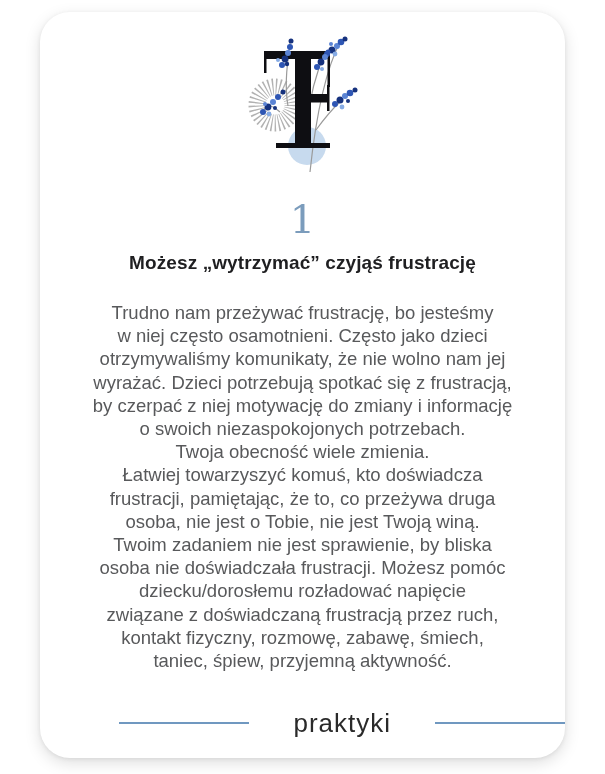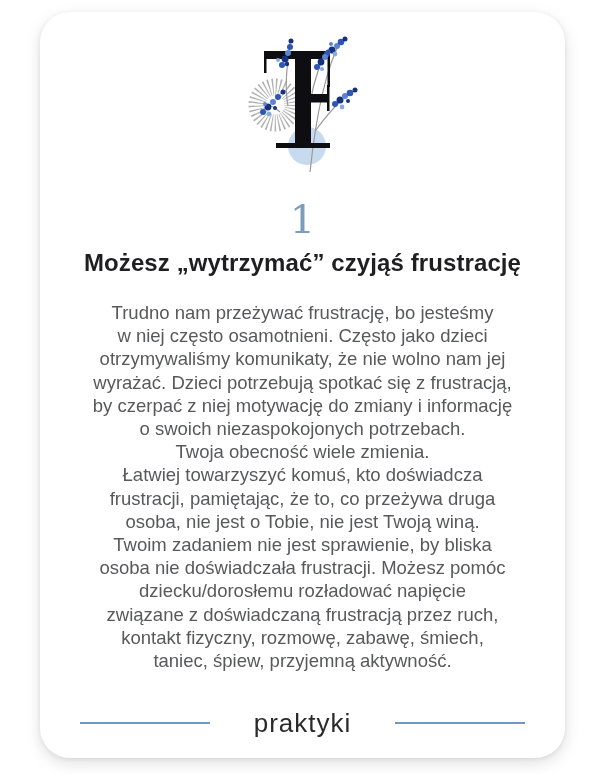--- a/index.html
+++ b/index.html
@@ -38,21 +38,21 @@
   }
   .card-number {
     margin-top: 20px;
     font-family: "DejaVu Serif", serif;
     font-size: 40px;
     line-height: 40px;
     color: #7b9cbc;
   }
   .card-title {
     margin-top: 13px;
-    font-size: 24px;
+    font-size: 19px;
     line-height: 21px;
     font-weight: bold;
     color: #1f1f21;
     letter-spacing: 0.1px;
     text-align: right;
   }
   .card-body {
     margin-top: 28px;
     font-size: 18.5px;
     line-height: 23.2px;
@@ -61,21 +61,21 @@
     white-space: pre-line;
     width: 500px;
   }
   .footer-row {
     position: absolute;
     left: 0;
     right: 0;
     top: 695px;
     display: flex;
     align-items: center;
-    justify-content: center;
+    justify-content: flex-end;
     gap: 44px;
   }
   .divider {
     width: 130px;
     height: 2px;
     background: #7098c0;
   }
   .practice-label {
     font-size: 26px;
     line-height: 32px;

